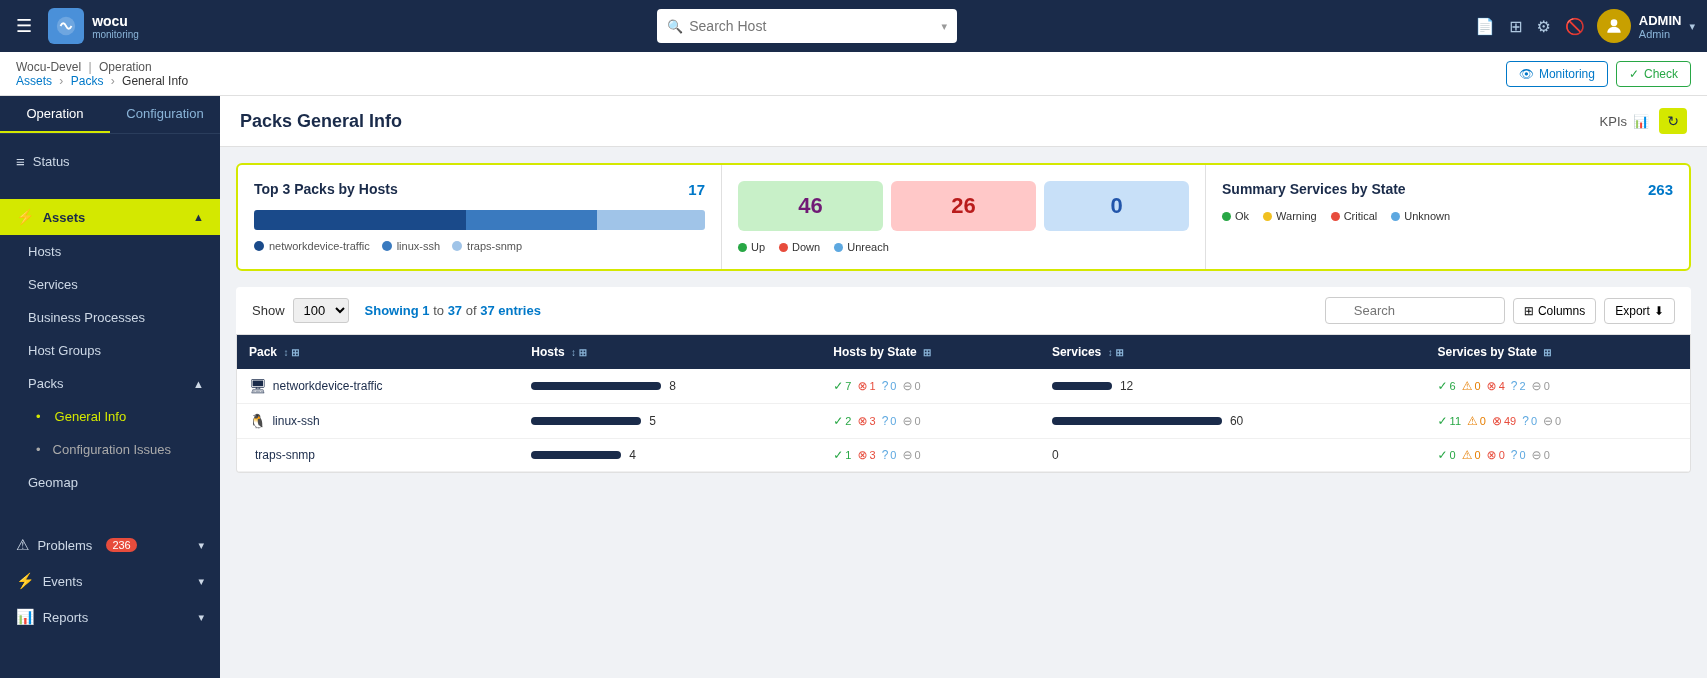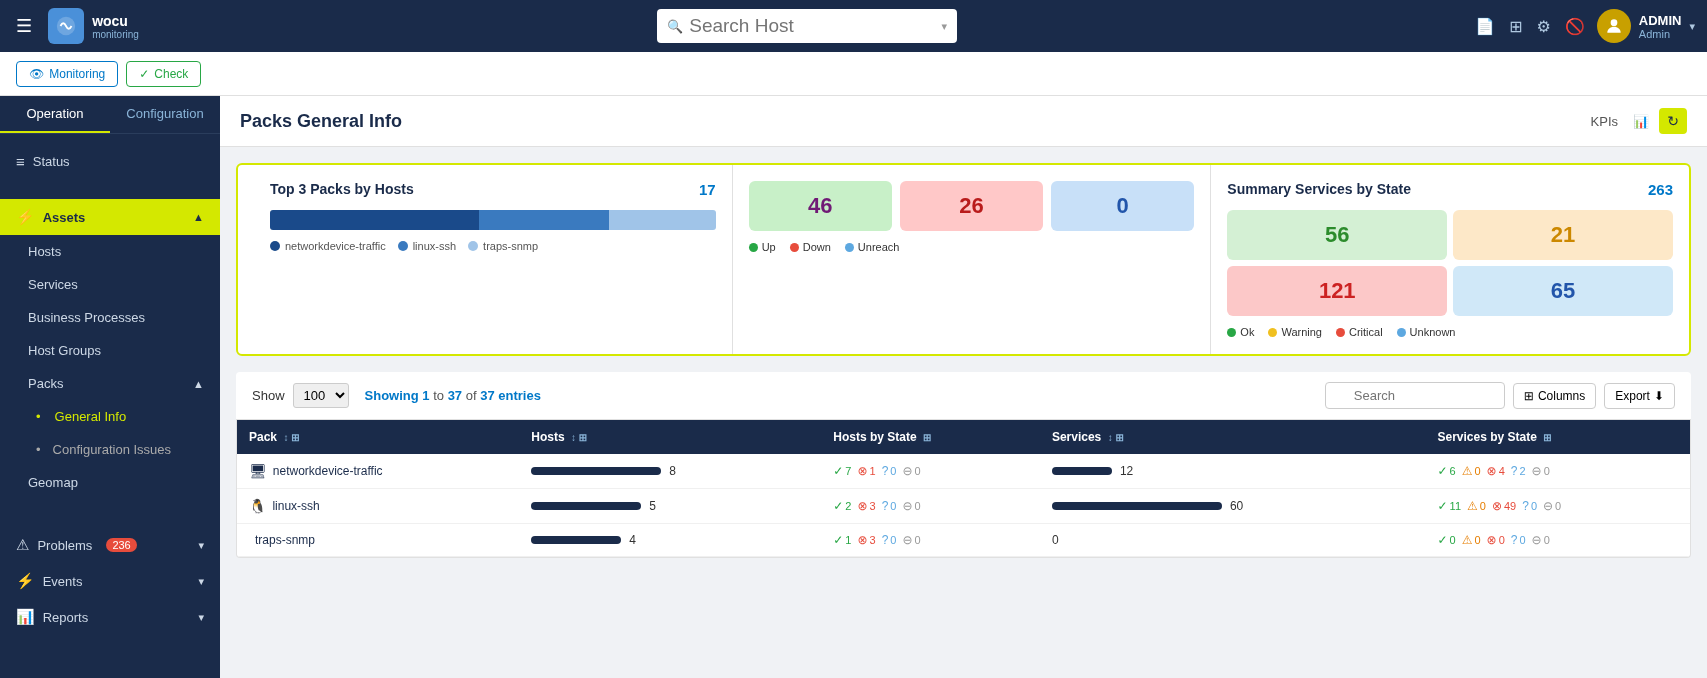--- a/index.html
+++ b/index.html
@@ -22,21 +22,21 @@
       margin: 0 auto;
       background: #fff;
       border-radius: 4px;
       display: flex;
       align-items: center;
       padding: 0 10px;
       width: 300px;
       height: 34px;
       gap: 6px;
     }
-    .search-bar input { border: none; outline: none; font-size: 19px; flex: 1; color: #333; }
+    .search-bar input { border: none; outline: none; font-size: 14px; flex: 1; color: #333; }
     .search-bar .chevron { color: #999; font-size: 11px; cursor: pointer; }
     .top-nav-icons { display: flex; align-items: center; gap: 14px; }
     .top-nav-icon { color: #afc8e0; font-size: 16px; cursor: pointer; position: relative; }
     .user-area { display: flex; align-items: center; gap: 8px; cursor: pointer; }
     .user-avatar { width: 34px; height: 34px; border-radius: 50%; background: #c8a000; display: flex; align-items: center; justify-content: center; }
     .user-avatar svg { width: 20px; height: 20px; }
     .user-name { color: #fff; font-size: 13px; font-weight: 600; }
     .user-role { color: #8ab4d8; font-size: 11px; }
     .user-chevron { color: #afc8e0; font-size: 11px; }
 
@@ -127,33 +127,32 @@
     .content { flex: 1; overflow-y: auto; background: #f0f2f5; }
     .content-header {
       background: #fff;
       padding: 12px 20px;
       display: flex;
       align-items: center;
       justify-content: space-between;
       border-bottom: 1px solid #e0e0e0;
     }
     .page-title { font-size: 18px; font-weight: 600; color: #1a2b4a; }
-    .kpis-btn { display: flex; align-items: center; gap: 15px; color: #555; font-size: 13px; cursor: pointer; }
+    .kpis-btn { display: flex; align-items: center; gap: 6px; color: #555; font-size: 13px; cursor: pointer; }
     .refresh-btn { background: #d4e800; border: none; border-radius: 4px; padding: 5px 8px; cursor: pointer; font-size: 14px; color: #1a2b4a; }
 
     
     .cards-row {
       display: flex;
       gap: 0;
       margin: 16px;
       border: 2px solid #d4e800;
       border-radius: 6px;
       background: #fff;
       overflow: hidden;
-      padding-left: 16px;
     }
     .card {
       flex: 1;
       padding: 16px;
       border-right: 1px solid #e0e0e0;
     }
     .card:last-child { border-right: none; }
     .card-title {
       font-size: 14px;
       font-weight: 600;
@@ -324,20 +323,34 @@
     </div>
     <div>
       <div class="user-name">ADMIN</div>
       <div class="user-role">Admin</div>
     </div>
     <span class="user-chevron">▾</span>
   </div>
 </nav>
 
 <div class="sub-nav">
+  <div>
+    <div style="font-size:12px;color:#555;">
+      <span>Wocu-Devel</span>
+      <span style="color:#999;margin:0 4px;">|</span>
+      <span>Operation</span>
+    </div>
+    <div style="font-size:12px;color:#0078c8;">
+      <span style="cursor:pointer;">Assets</span>
+      <span style="color:#999;margin:0 4px;">›</span>
+      <span style="cursor:pointer;">Packs</span>
+      <span style="color:#999;margin:0 4px;">›</span>
+      <span style="color:#333;">General Info</span>
+    </div>
+  </div>
   <div class="sub-nav-buttons">
     <button class="btn-monitoring">
       <span>👁</span>
       <span>Monitoring</span>
     </button>
     <button class="btn-check">
       <span>✓</span>
       <span>Check</span>
     </button>
   </div>
@@ -471,26 +484,20 @@
             <span class="dot blue"></span>
             <span>Unreach</span>
           </div>
         </div>
       </div>
 
       <div class="card">
         <div class="card-title">
           <span>Summary Services by State</span>
           <span class="card-count">263</span>
-        </div>
-        <div style="display:grid;grid-template-columns:1fr 1fr;gap:6px;margin-bottom:10px;">
-          <div class="state-card light-green">56</div>
-          <div class="state-card orange">21</div>
-          <div class="state-card pink">121</div>
-          <div class="state-card light-blue">65</div>
         </div>
         <div class="state-legend">
           <div class="state-legend-item">
             <span class="dot green"></span>
             <span>Ok</span>
           </div>
           <div class="state-legend-item">
             <span class="dot yellow"></span>
             <span>Warning</span>
           </div>

